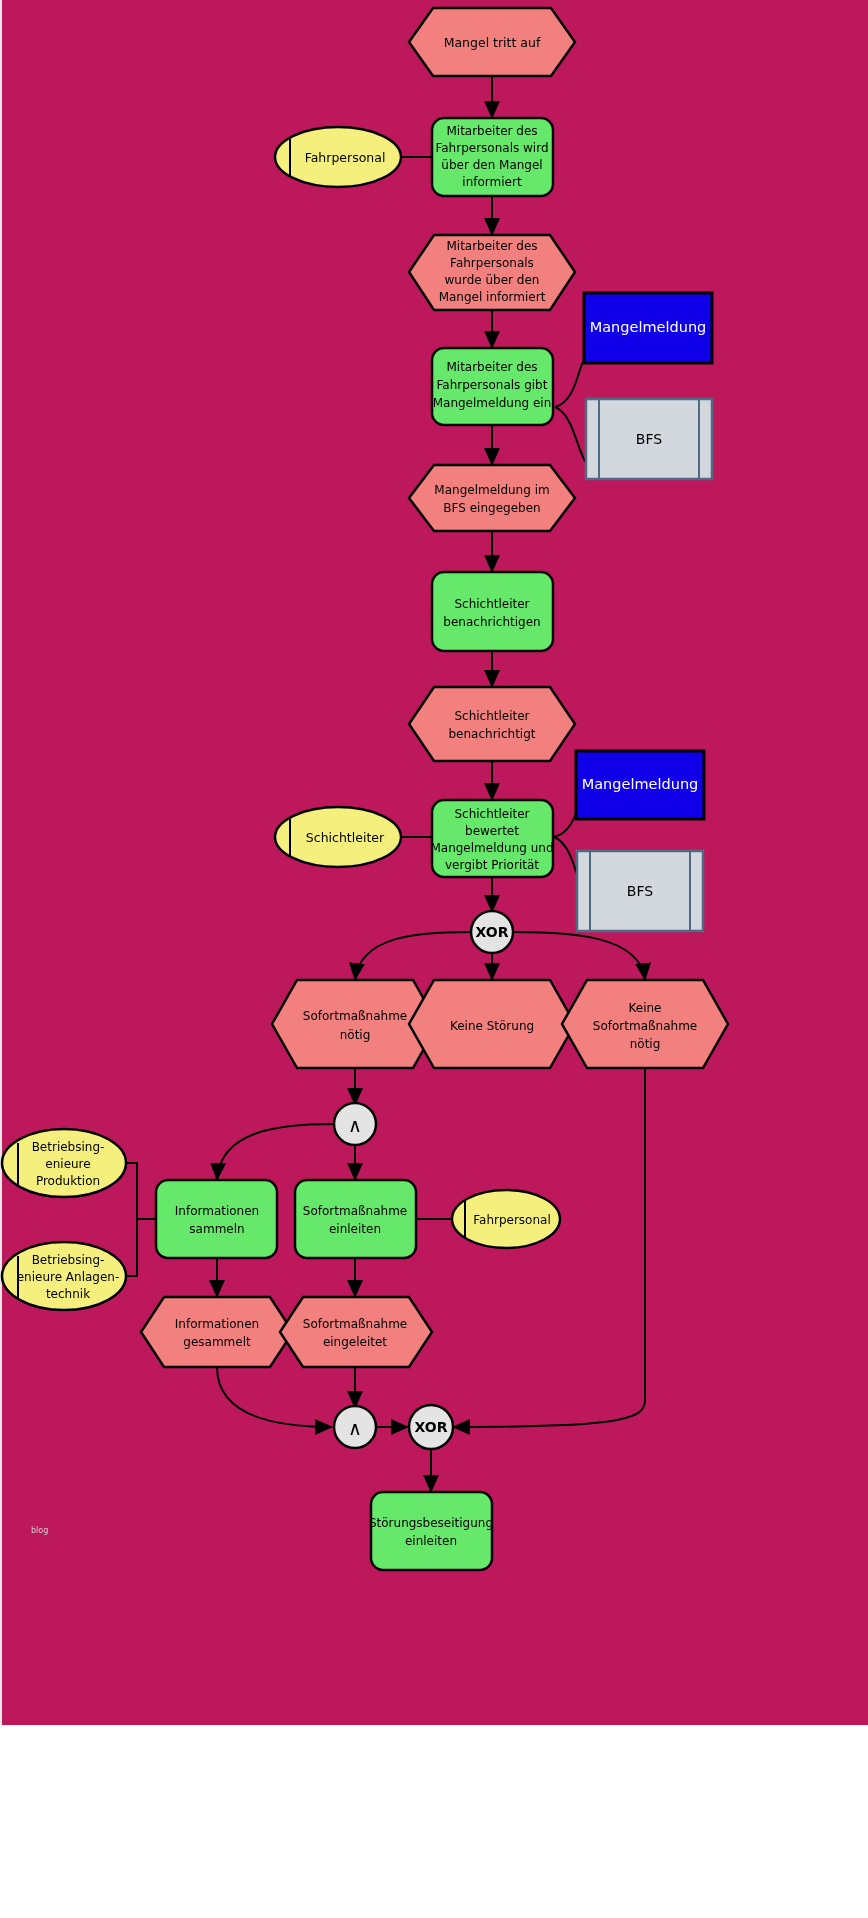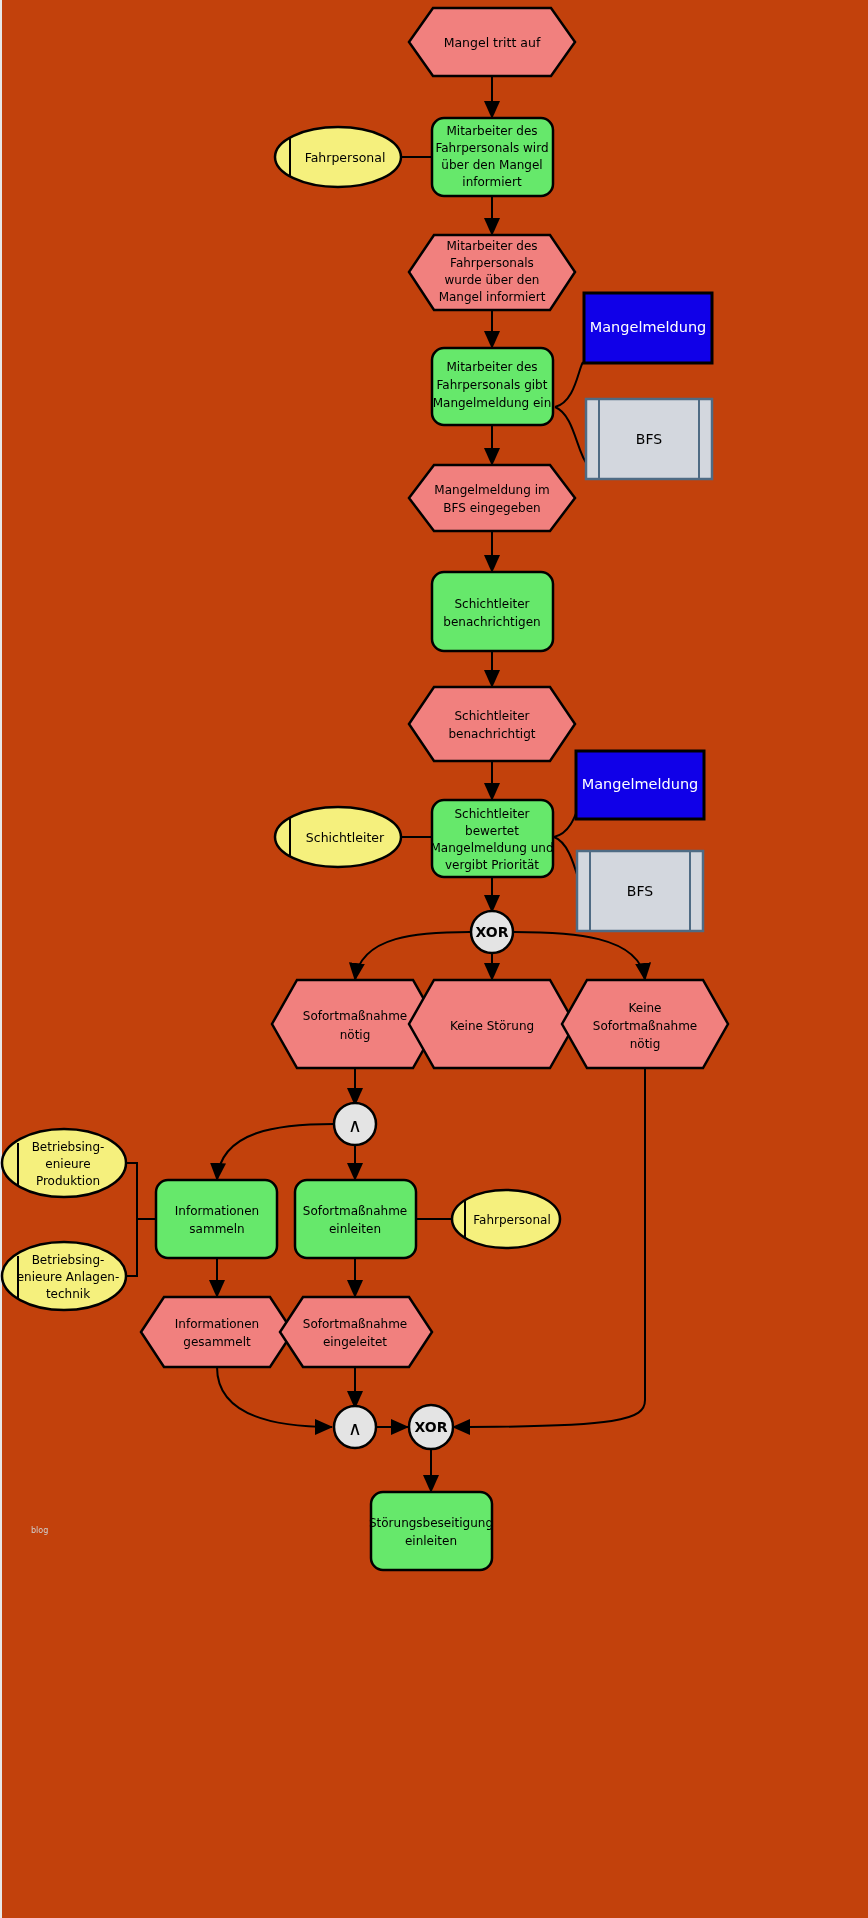--- a/index.html
+++ b/index.html
@@ -6,22 +6,22 @@
     margin: 0;
     padding: 0;
     background: #ffffff;
   }
   body {
     font-family: "DejaVu Sans", sans-serif;
   }
   #canvas-wrap {
     position: relative;
     width: 868px;
-    height: 1918px;
-    background: #c2410c;
+    height: 1725px;
+    background: #be185d;
     overflow: hidden;
   }
   svg.diagram {
     display: block;
     width: 868px;
     height: 1918px;
   }
   .edge-line {
     fill: none;
     stroke: #000000;

